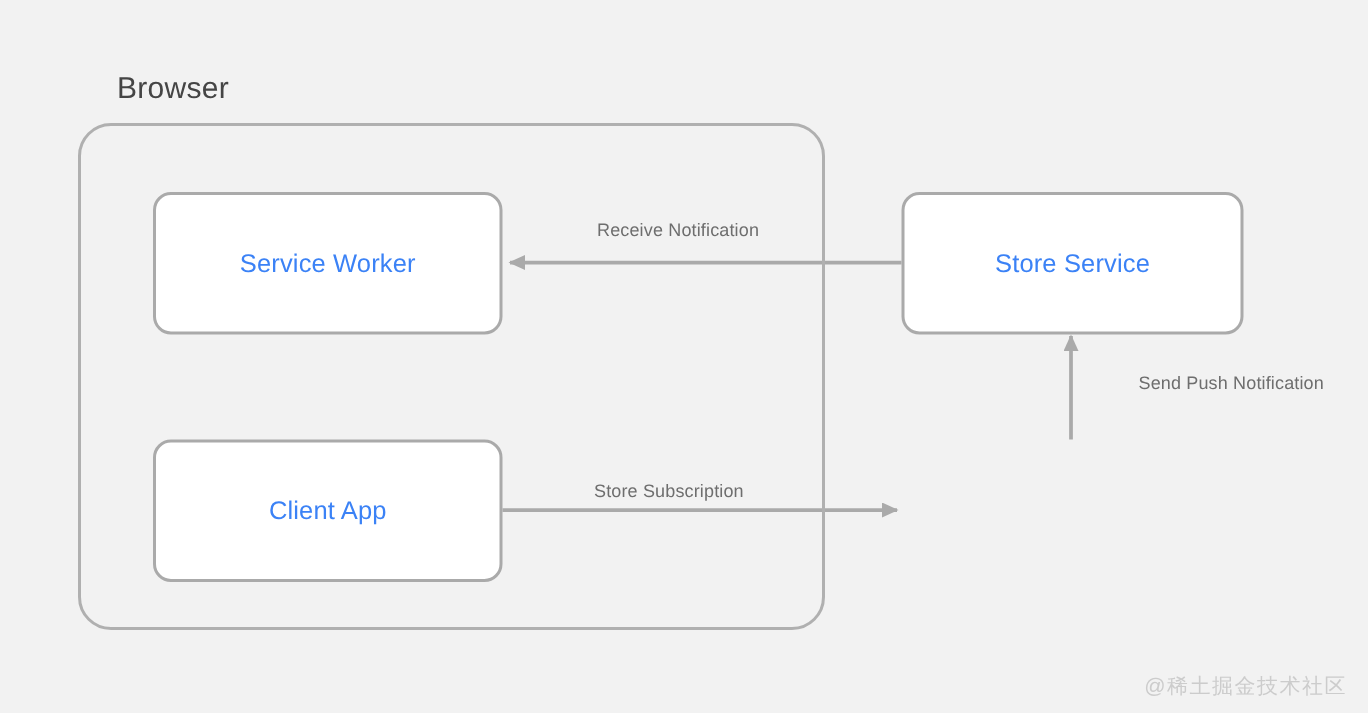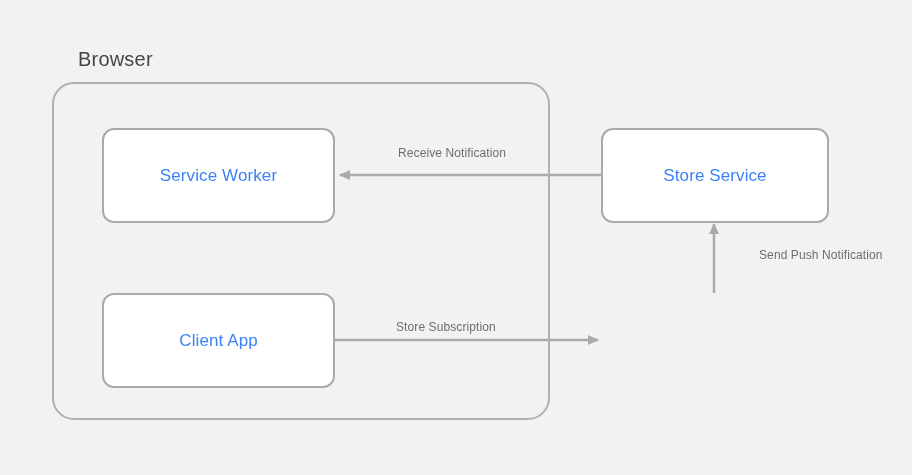--- a/index.html
+++ b/index.html
@@ -131,14 +131,15 @@
     <span class="node-label">Store Service</span>
   </div>
 
 
   <div class="edge-label" id="label-receive-notification">Receive Notification</div>
 
   <div class="edge-label" id="label-store-subscription">Store Subscription</div>
 
   <div class="edge-label" id="label-send-push">Send Push Notification</div>
 
+  <div class="watermark">@稀土掘金技术社区</div>
 
 </div>
 
 </body></html>

